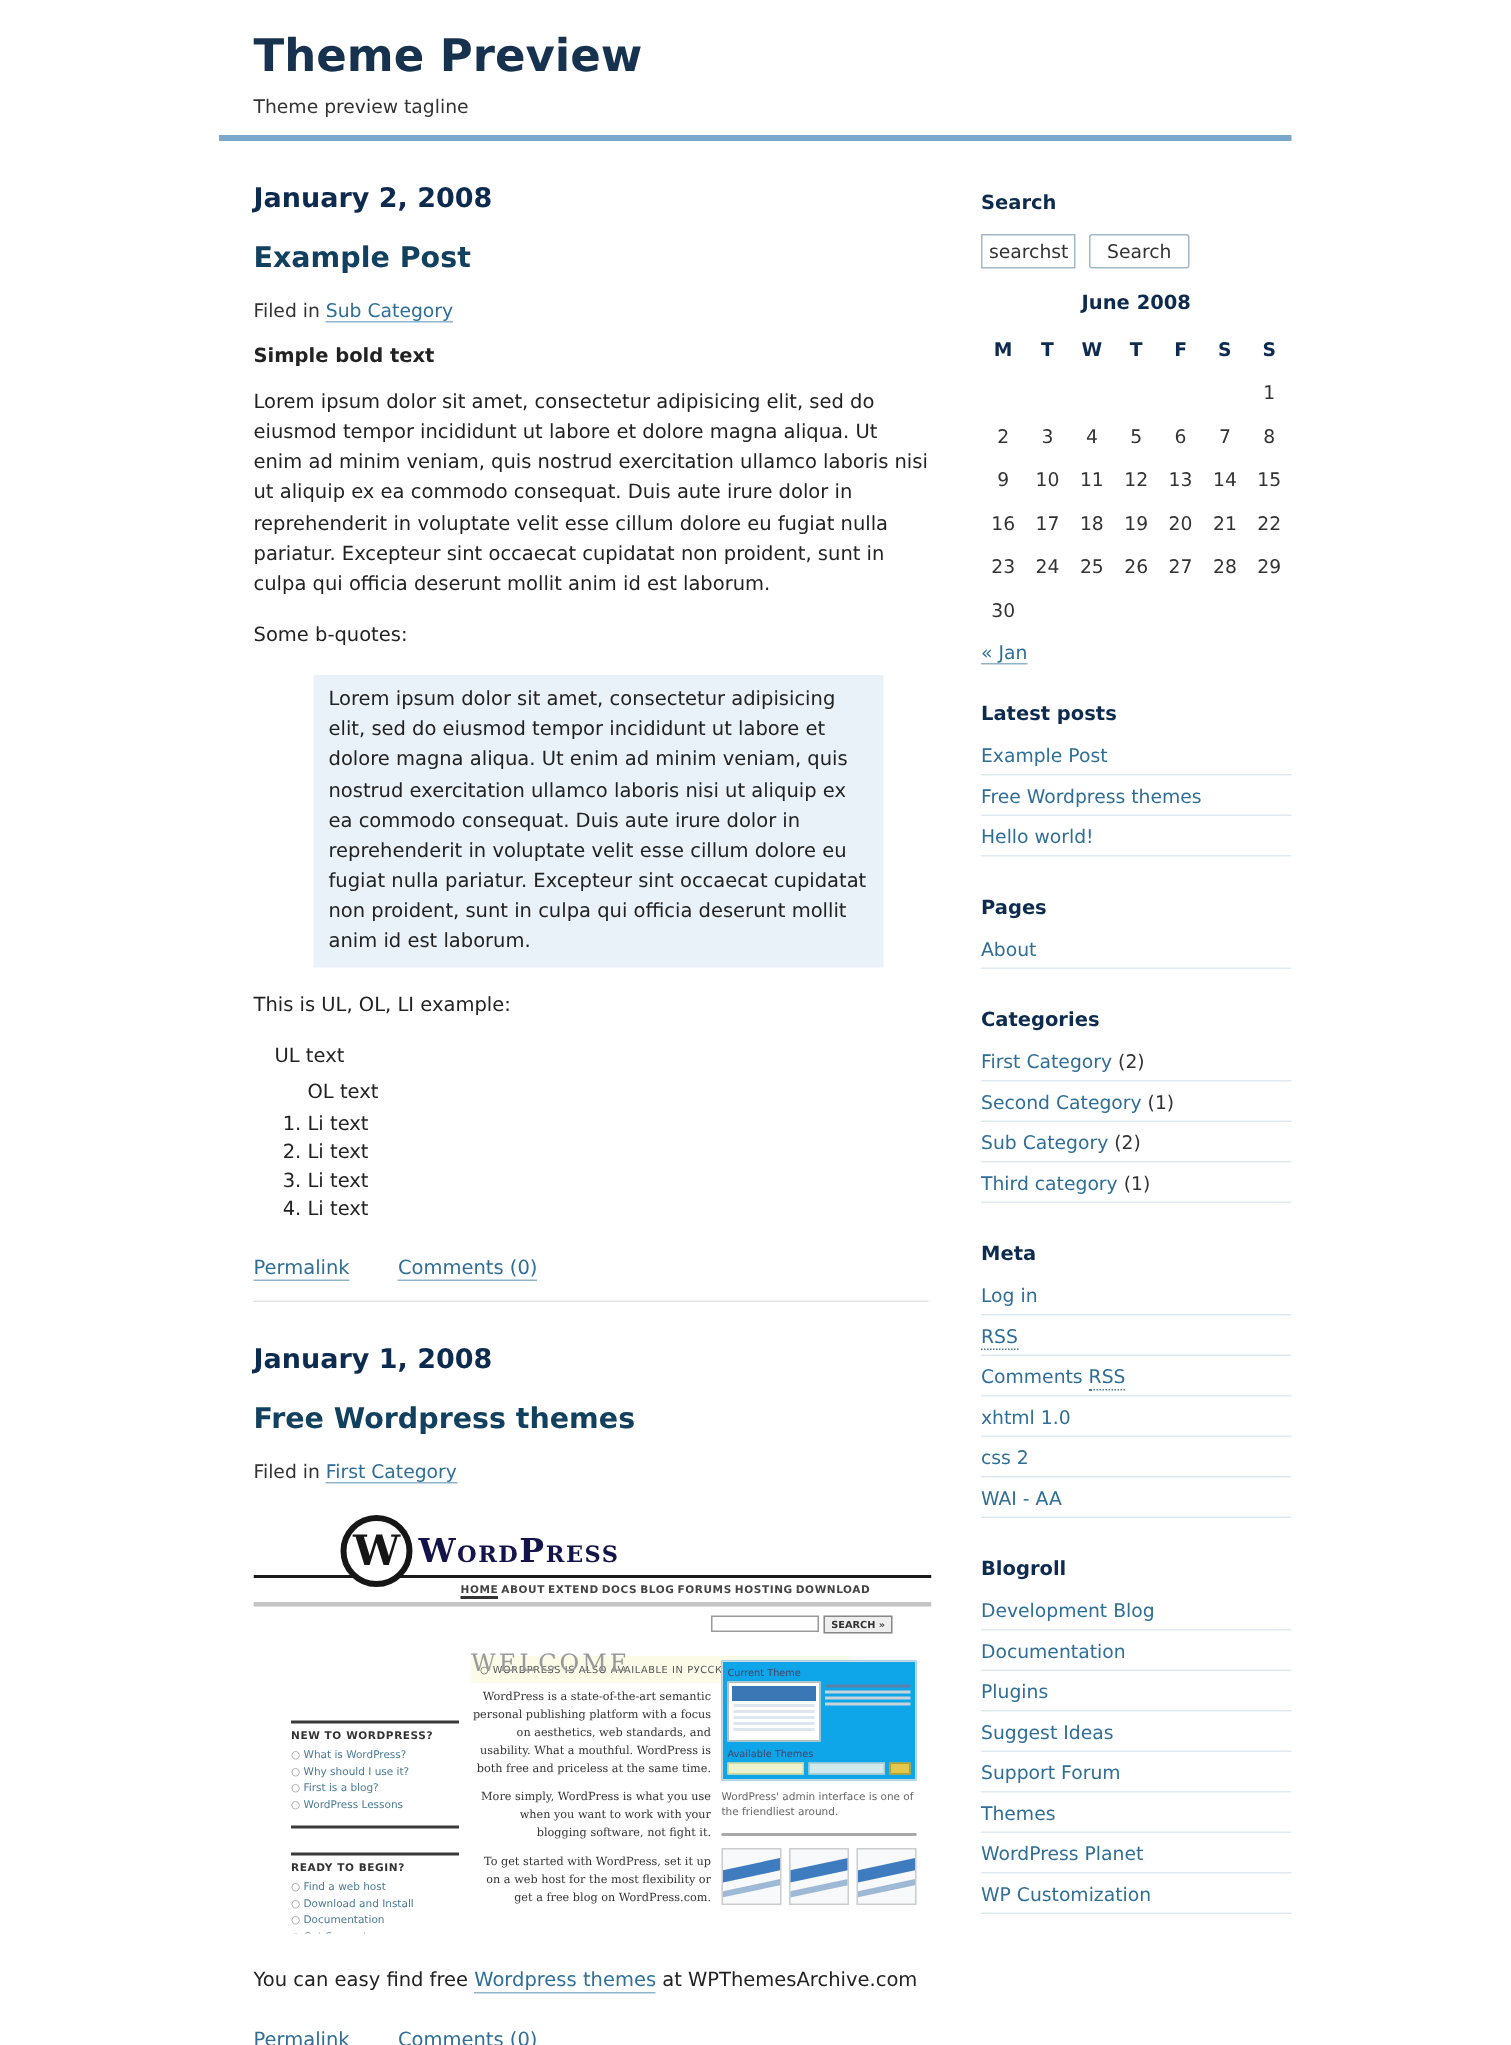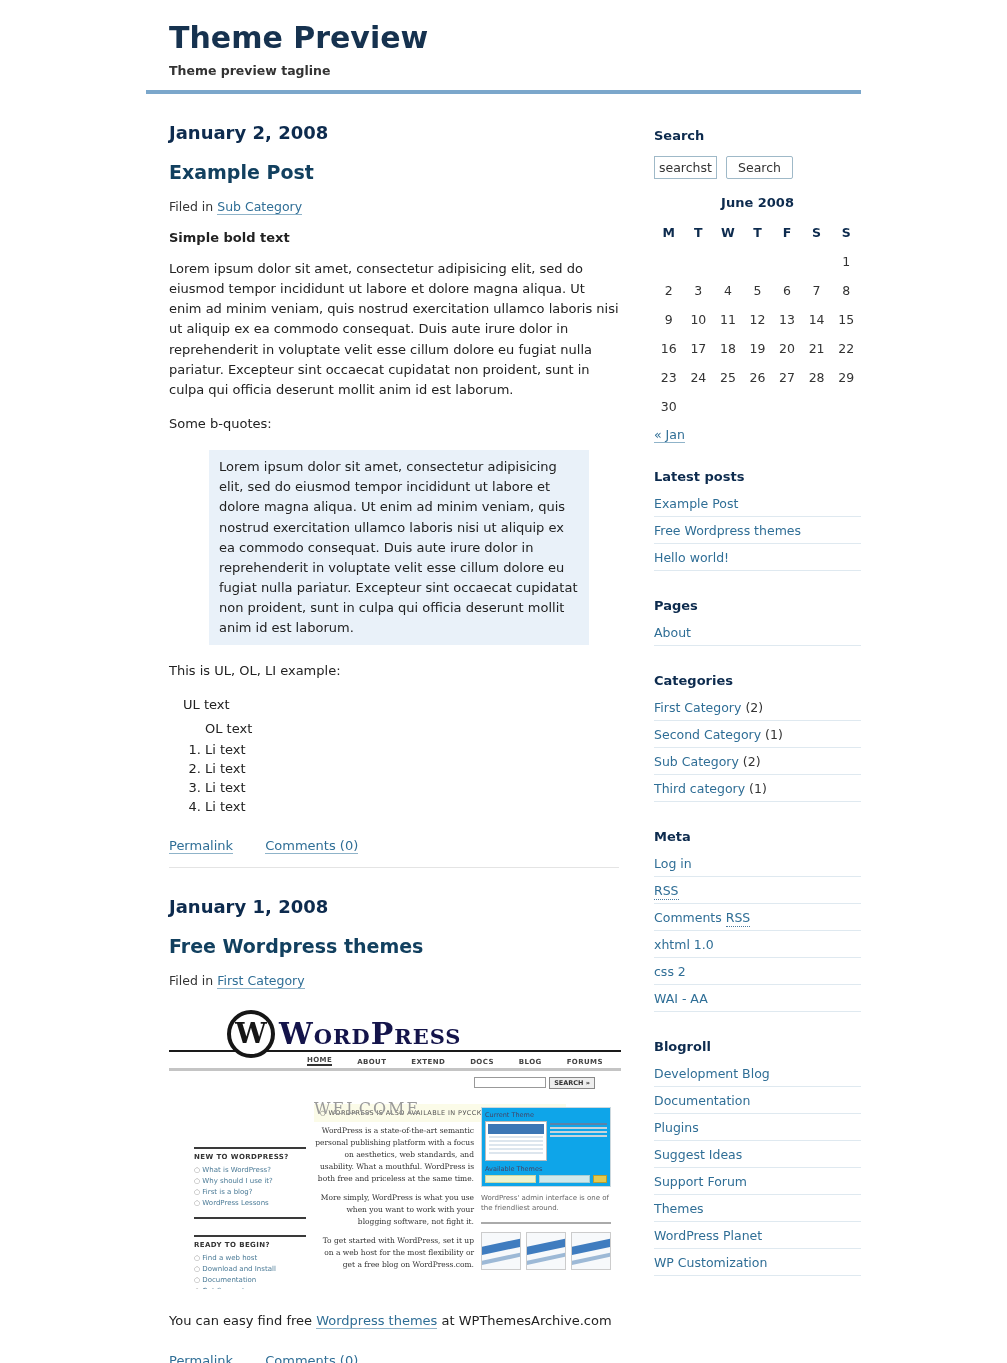--- a/index.html
+++ b/index.html
@@ -3,21 +3,21 @@
 <meta charset="utf-8">
 <style>
   * { margin:0; padding:0; box-sizing:border-box; }
   html,body { background:#fff; }
   body { font-family:"DejaVu Sans","Liberation Sans",sans-serif; font-size:13px; color:#222; }
   .wrapper { width:715px; margin:0 auto; }
 
   
   .site-header { padding:20px 0 0 23px; }
   .site-title { font-size:30px; font-weight:bold; color:#16324f; }
-  .site-tagline { font-size:12.5px; color:#333; margin-top:8px;font-weight:bold; }
+  .site-tagline { font-size:12.5px; color:#333; margin-top:8px; }
   .blue-bar { height:4px; background:#7ba7cb; margin-top:12px; }
 
   
   .columns { overflow:hidden; }
   .main { float:left; width:450px; margin-left:23px; }
   .sidebar { float:right; width:207px; }
 
   
   .post-date { font-size:18px; font-weight:bold; color:#0d2b4e; margin-top:28px; }
   .post-title { font-size:19px; font-weight:bold; margin-top:18px; }
@@ -35,23 +35,23 @@
   .post-links a { margin-right:28px; }
 
   
   .shot { position:relative; width:452px; height:285px; margin-top:16px; background:#fff; overflow:hidden; }
   .shot-topline { position:absolute; top:46px; left:0; right:0; height:2px; background:#1a1a1a; }
   .shot-logo { position:absolute; top:6px; left:58px; display:flex; align-items:center; z-index:2; }
   .logo-circle { width:48px; height:48px; border-radius:50%; border:4px solid #161616; background:#fff;
     display:flex; align-items:center; justify-content:center; font-family:"DejaVu Serif",serif;
     font-size:28px; font-weight:bold; color:#161616; }
   .logo-text { font-family:"DejaVu Serif","Liberation Serif",serif; font-variant:small-caps; font-weight:bold;
-    font-size:30px; letter-spacing:1px; color:#14144a; margin-left:4px; }
-  .shot-nav { position:absolute; top:52px; left:138px; display:flex; gap:25px;
-    font-size:7px; font-weight:bold; letter-spacing:0.4px; color:#444;align-items:flex-end; }
+    font-size:22px; letter-spacing:1px; color:#14144a; margin-left:4px; }
+  .shot-nav { position:absolute; top:52px; left:138px; display:flex; gap:2px;
+    font-size:7px; font-weight:bold; letter-spacing:0.4px; color:#444; }
   .shot-nav span:first-child { border-bottom:2px solid #333; }
   .shot-navline { position:absolute; top:64px; left:0; right:0; height:3px; background:#c4c4c4; }
   .shot-search { position:absolute; top:73px; right:26px; display:flex; align-items:center; gap:3px; }
   .shot-search .sfield { width:72px; height:11px; border:1px solid #999; background:#fff; }
   .shot-search .sbtn { font-size:6.5px; font-weight:bold; border:1px solid #888; background:#eee; padding:1px 4px; color:#333; }
   .shot-notice { position:absolute; top:100px; left:145px; width:252px; background:#fbfbe8;
     padding:5px 6px; font-size:6.5px; letter-spacing:0.4px; color:#555; }
   .shot-notice::before { content:"○ "; }
   .shot-left { position:absolute; top:143px; left:25px; width:112px; }
   .shot-left .sec-title { border-top:2px solid #3a3a3a; padding-top:4px; font-size:7px; font-weight:bold;

